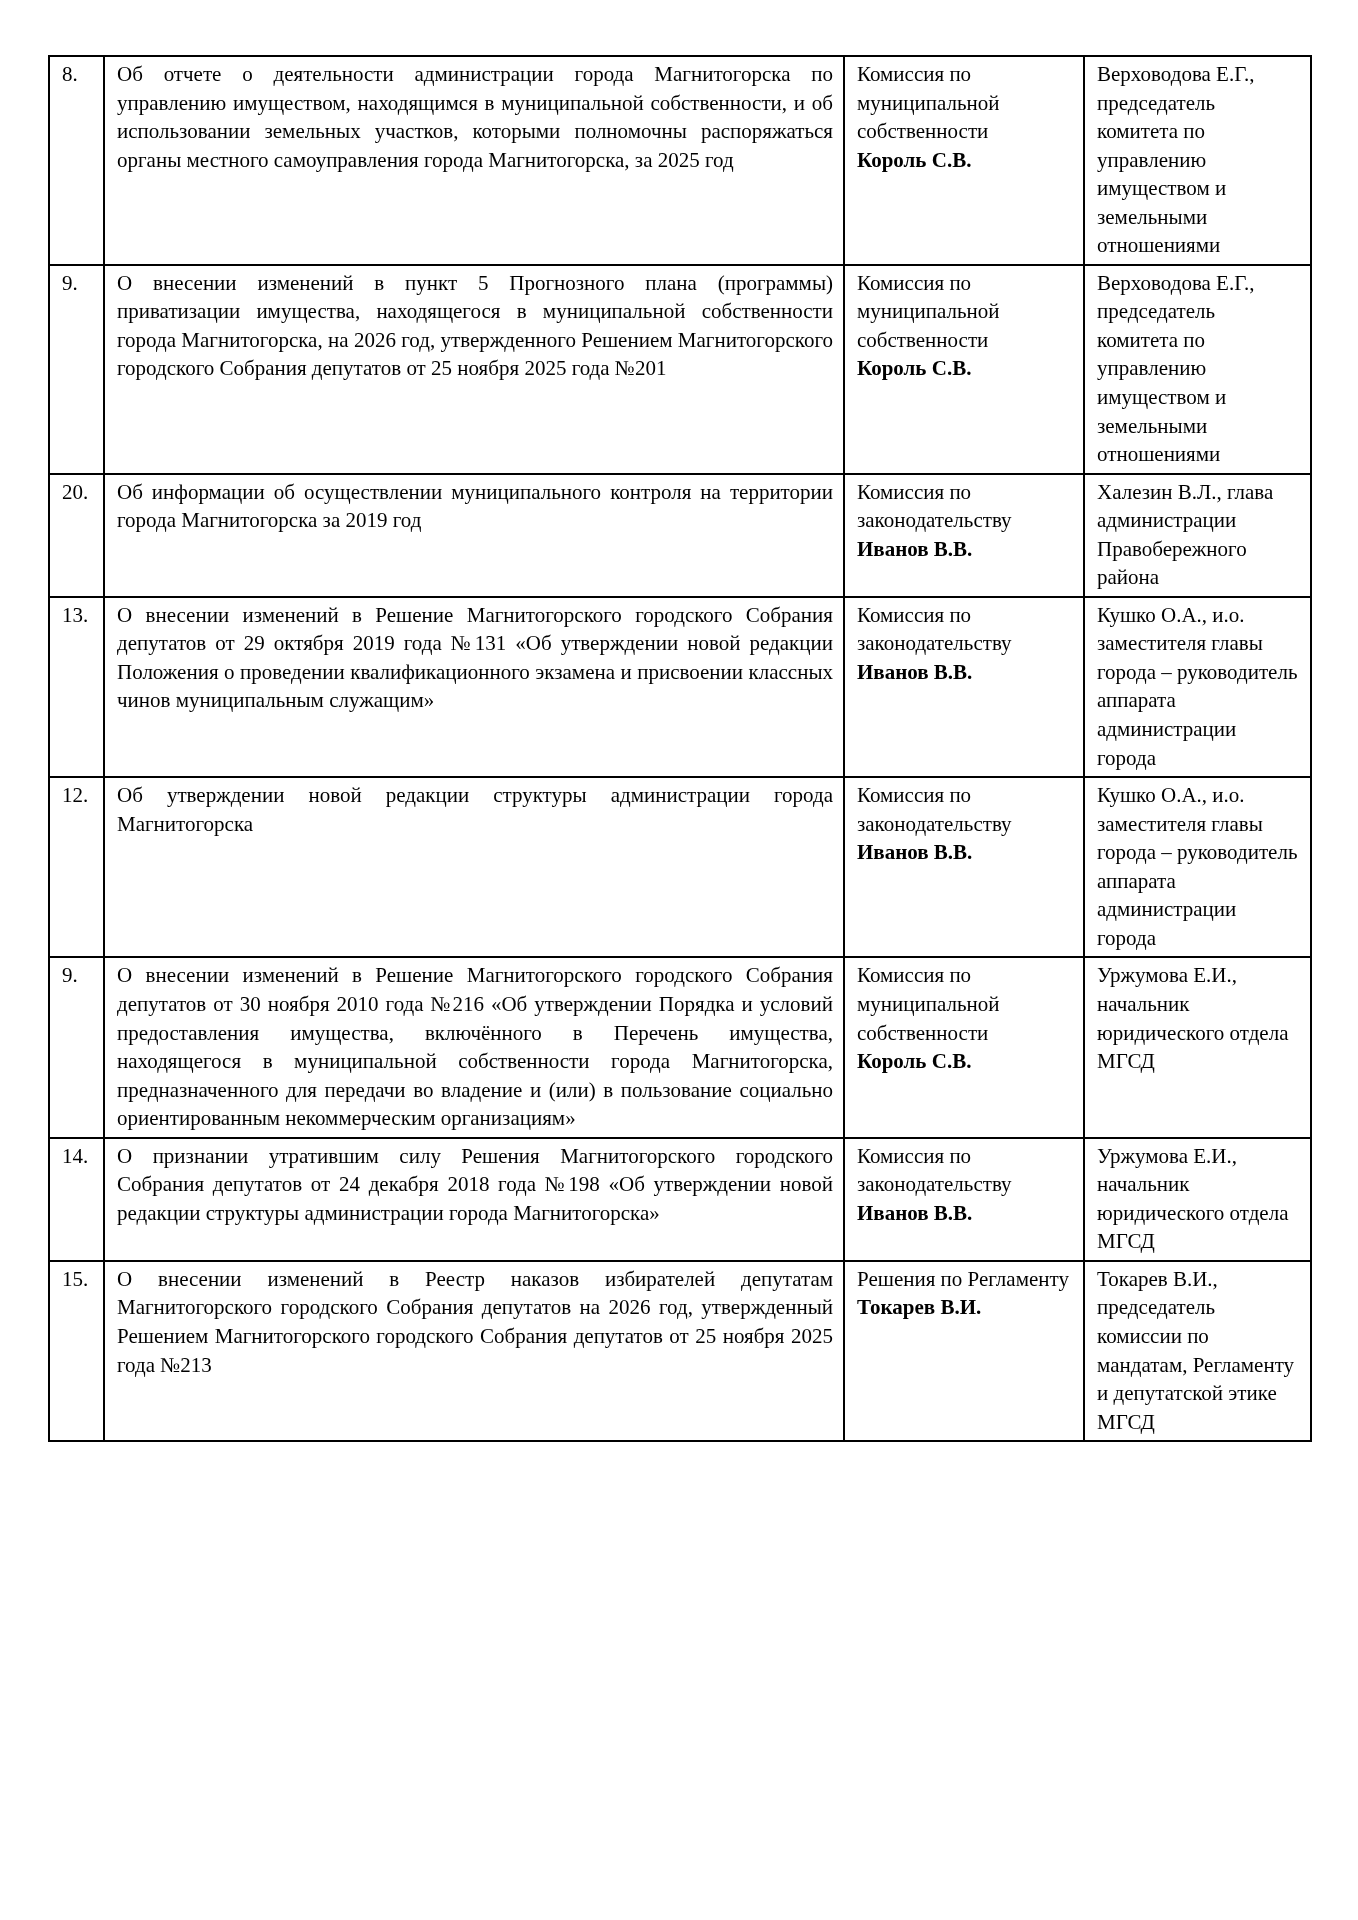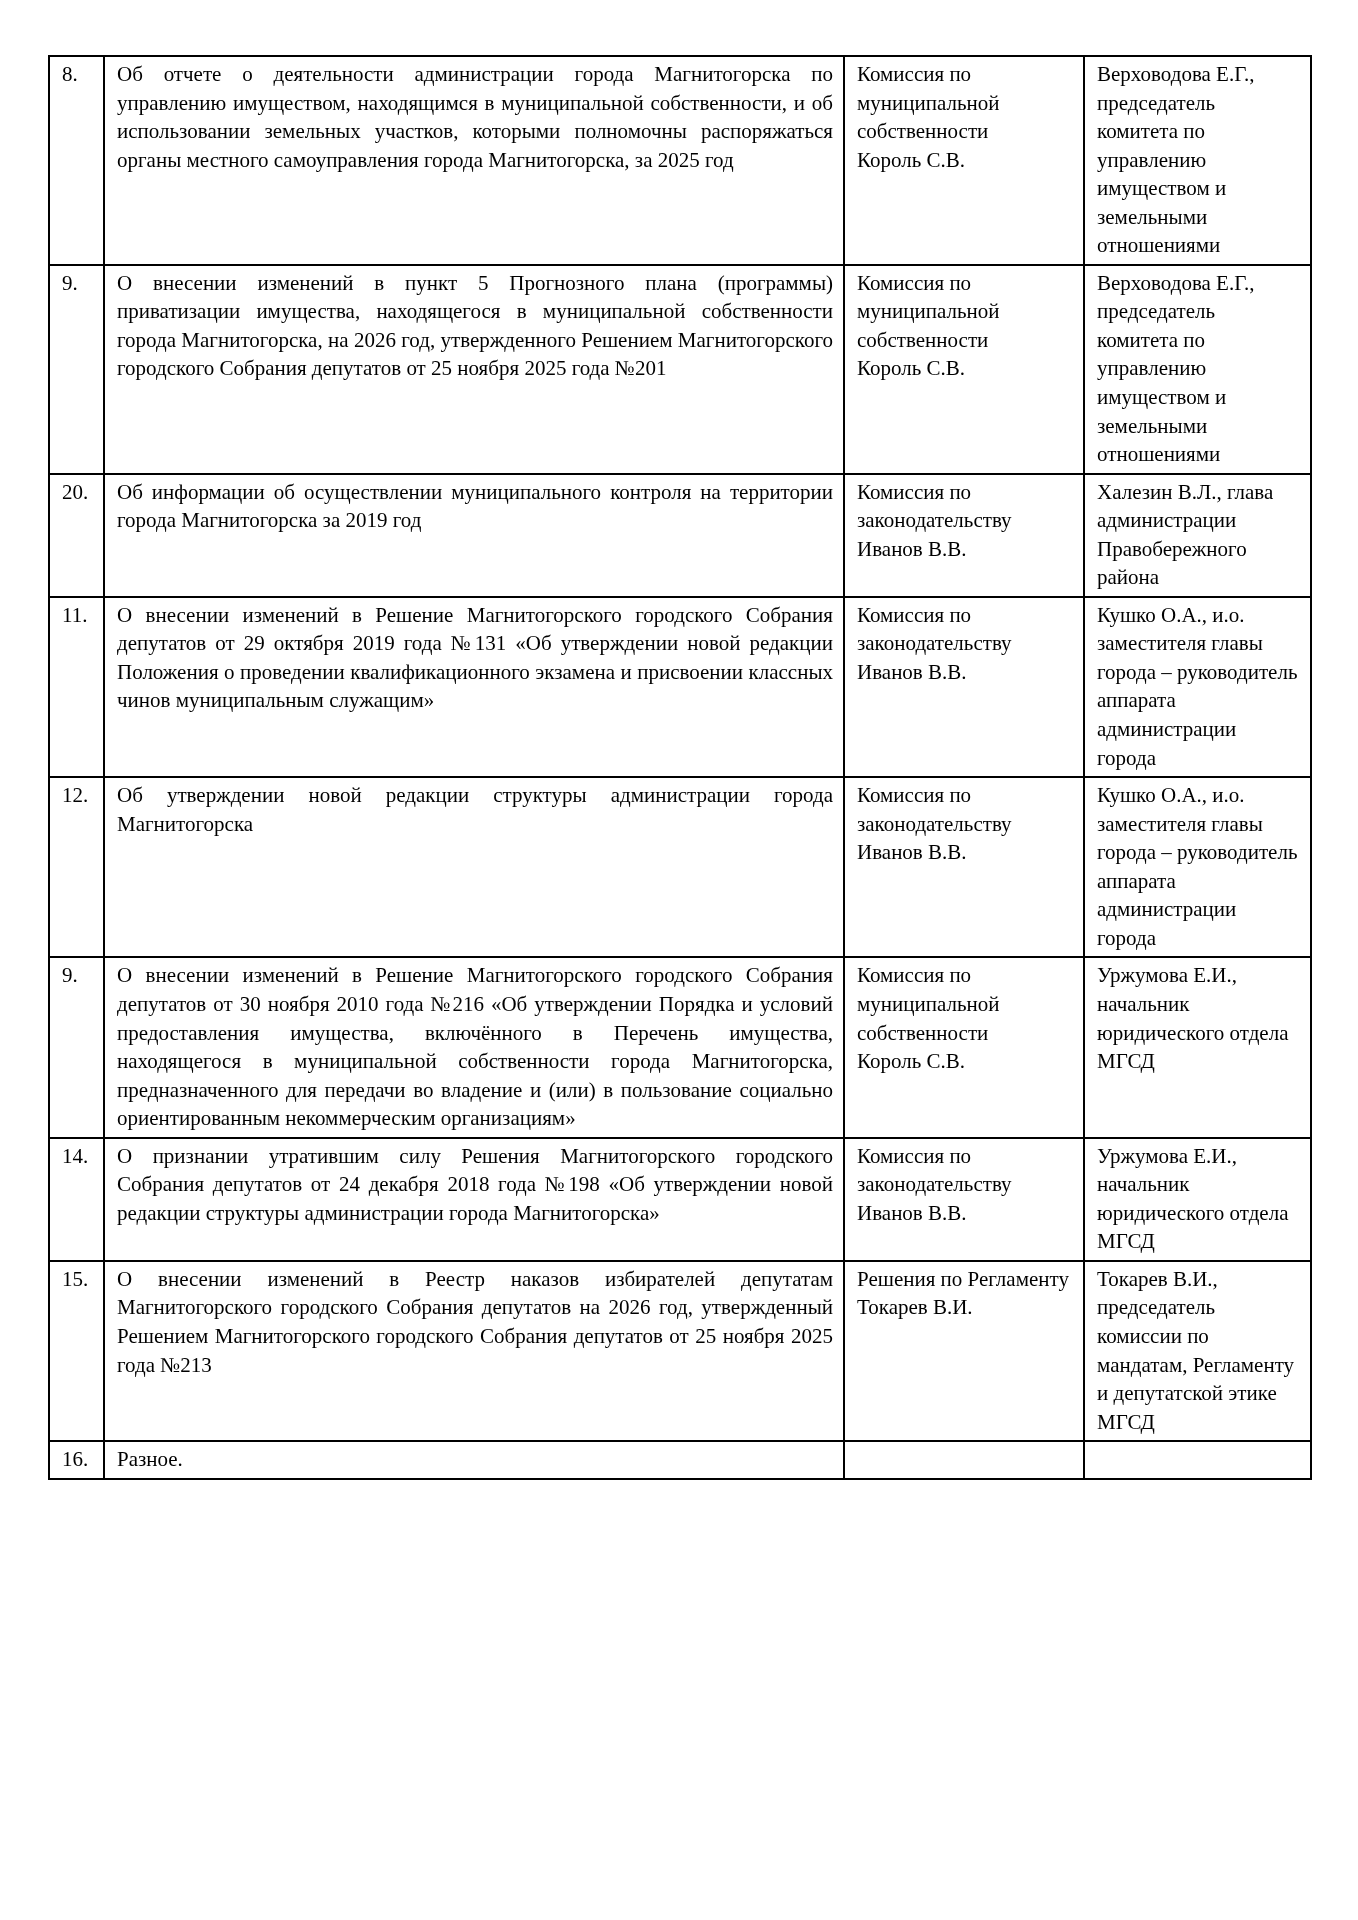--- a/index.html
+++ b/index.html
@@ -33,21 +33,21 @@
     word-wrap: break-word;
   }
   td.c-num {
     padding: 3px 3px 4px 8px;
   }
   td.c-topic {
     text-align: justify;
     font-family: Liberation Serif, serif;
   }
   td.c-comm div.chair {
-    font-weight: normal;
+    font-weight: bold;
   }
   col.w-num   { width: 55px; }
   col.w-topic { width: 740px; }
   col.w-comm  { width: 240px; }
   col.w-resp  { width: 227px; }
 </style>
 </head>
 <body>
 
 <div class="page">
@@ -83,21 +83,21 @@
     <td class="c-num">20.</td>
     <td class="c-topic">Об информации об осуществлении муниципального контроля на территории города Магнитогорска за 2019 год</td>
     <td class="c-comm">
       <div>Комиссия по законодательству</div>
       <div class="chair">Иванов В.В.</div>
     </td>
     <td class="c-resp">Халезин В.Л., глава администрации Правобережного района</td>
   </tr>
 
   <tr>
-    <td class="c-num">11.</td>
+    <td class="c-num">13.</td>
     <td class="c-topic">О внесении изменений в Решение Магнитогорского городского Собрания депутатов от 29 октября 2019 года №131 «Об утверждении новой редакции Положения о проведении квалификационного экзамена и присвоении классных чинов муниципальным служащим»</td>
     <td class="c-comm">
       <div>Комиссия по законодательству</div>
       <div class="chair">Иванов В.В.</div>
     </td>
     <td class="c-resp">Кушко О.А., и.о. заместителя главы города – руководитель аппарата администрации города</td>
   </tr>
 
   <tr>
     <td class="c-num">12.</td>
@@ -132,24 +132,15 @@
   <tr>
     <td class="c-num">15.</td>
     <td class="c-topic">О внесении изменений в Реестр наказов избирателей депутатам Магнитогорского городского Собрания депутатов на 2026 год, утвержденный Решением Магнитогорского городского Собрания депутатов от 25 ноября 2025 года №213</td>
     <td class="c-comm">
       <div>Решения по Регламенту</div>
       <div class="chair">Токарев В.И.</div>
     </td>
     <td class="c-resp">Токарев В.И., председатель комиссии по мандатам, Регламенту и депутатской этике МГСД</td>
   </tr>
 
-  <tr>
-    <td class="c-num">16.</td>
-    <td class="c-topic">Разное.</td>
-    <td class="c-comm">
-      <div></div>
-      <div class="chair"></div>
-    </td>
-    <td class="c-resp"></td>
-  </tr>
 </tbody>
   </table>
 </div>
 
 </body></html>

